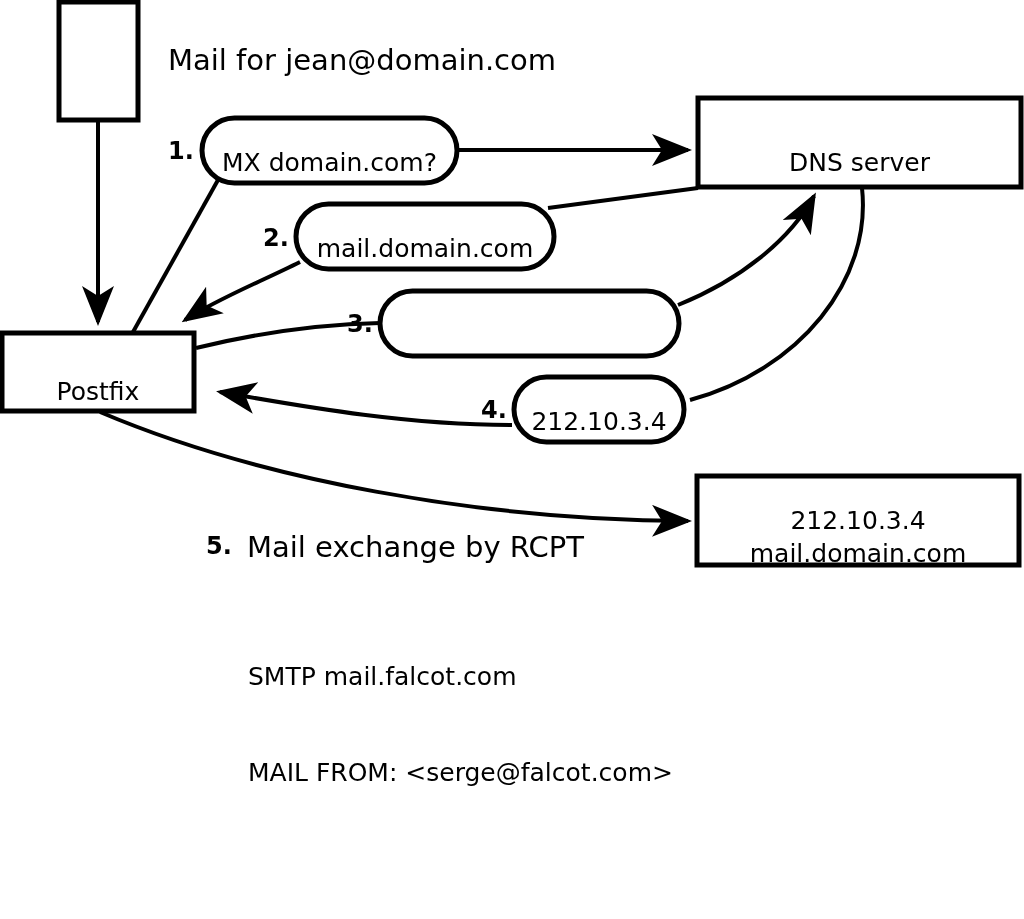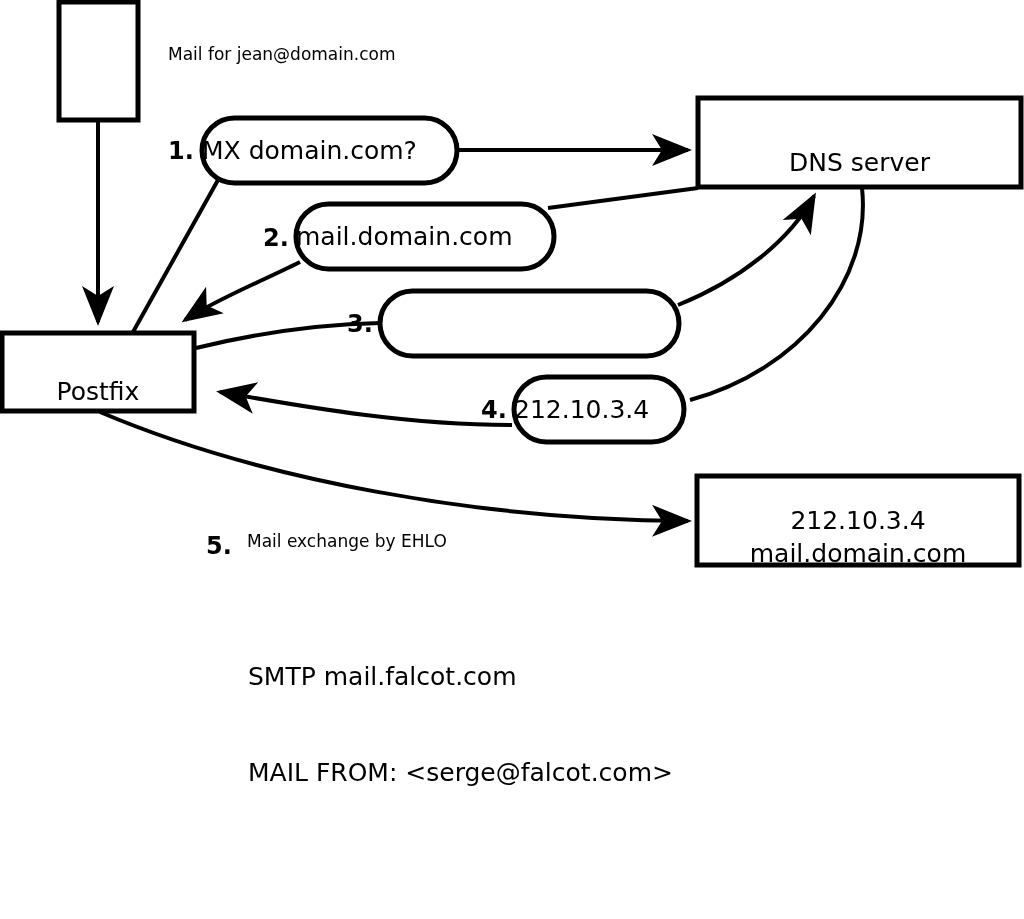--- a/index.html
+++ b/index.html
@@ -48,28 +48,29 @@
     white-space: pre;
     line-height: 1.0;
   }
   .node-label {
     font-size: 25px;
     text-align: center;
     margin-top: 20px;
   }
   .bubble-label {
     font-size: 25px;
-    text-align: left;
+    text-align: center;
+    margin-top: 12px;
   }
   .step-num {
     font-size: 24px;
     font-weight: bold;
   }
   .caption {
-    font-size: 17px;
+    font-size: 29px;
   }
   .mono-block {
     font-size: 25px;
     line-height: 32px;
   }
   .mono-block div { white-space: pre; }
 </style>
 </head>
 <body>
 
@@ -147,21 +148,21 @@
   <div class="txt step-num" style="left:168px; top:139px;">1.</div>
   <div class="txt step-num" style="left:263px; top:226px;">2.</div>
   <div class="txt step-num" style="left:347px; top:312px;">3.</div>
   <div class="txt step-num" style="left:481px; top:398px;">4.</div>
   <div class="txt step-num" style="left:206px; top:534px;">5.</div>
 
   <div class="txt bubble-label" style="left:202px; top:138px; width:255px;">MX domain.com?</div>
   <div class="txt bubble-label" style="left:296px; top:224px; width:258px;">mail.domain.com</div>
   <div class="txt bubble-label" style="left:514px; top:397px; width:170px;">212.10.3.4</div>
 
-  <div class="txt caption" style="left:247px; top:533px;">Mail exchange by EHLO</div>
+  <div class="txt caption" style="left:247px; top:533px;">Mail exchange by RCPT</div>
 
   <div class="txt mono-block" style="left:248px; top:597px;">
     <div>SMTP mail.falcot.com</div>
     <div>MAIL FROM: &lt;serge@falcot.com&gt;</div>
     
     
     
     
     
     

